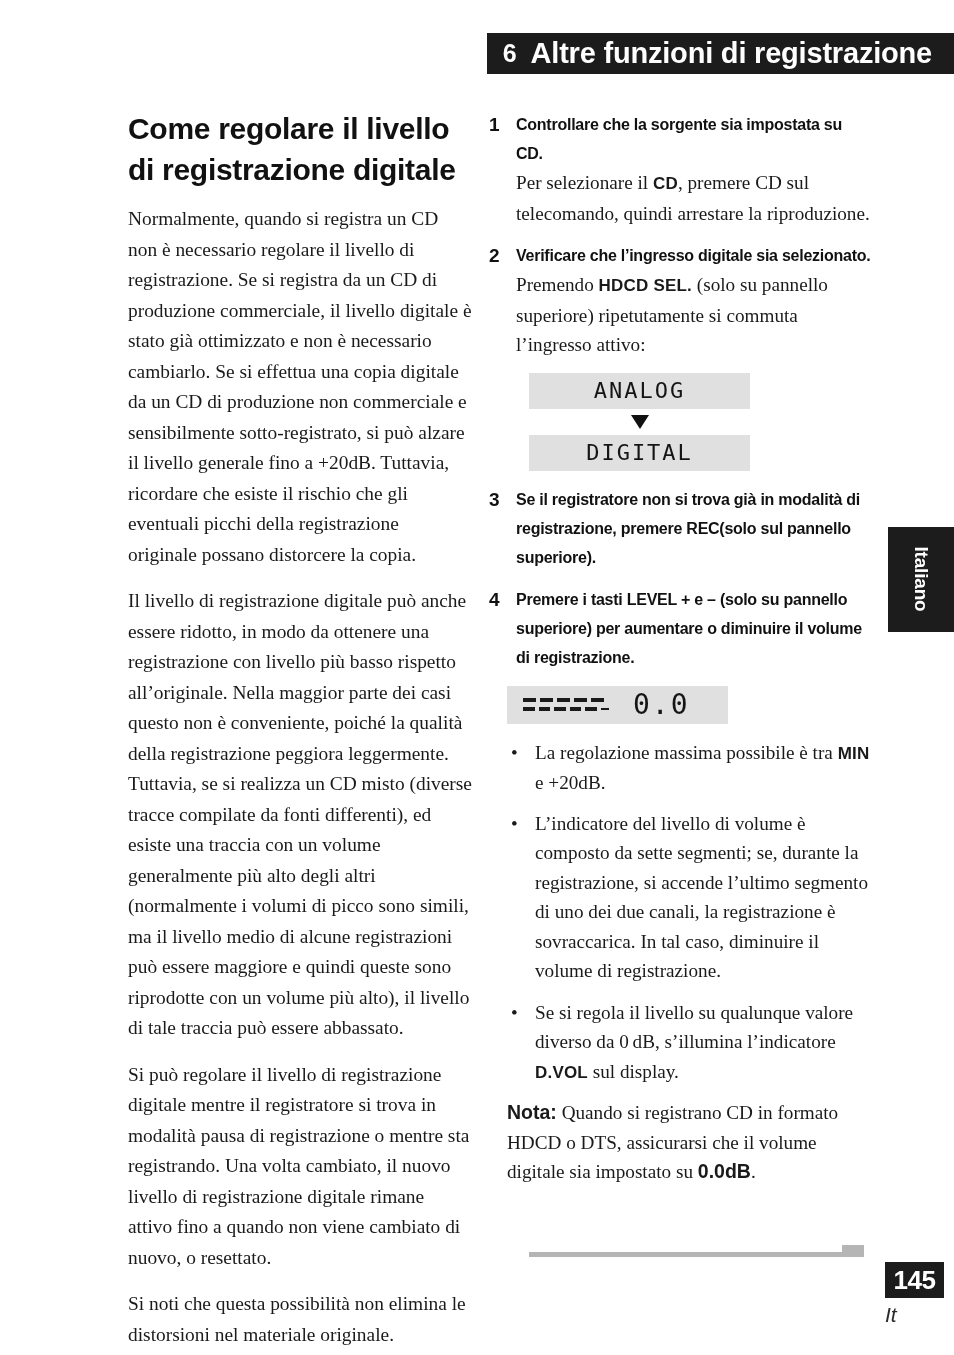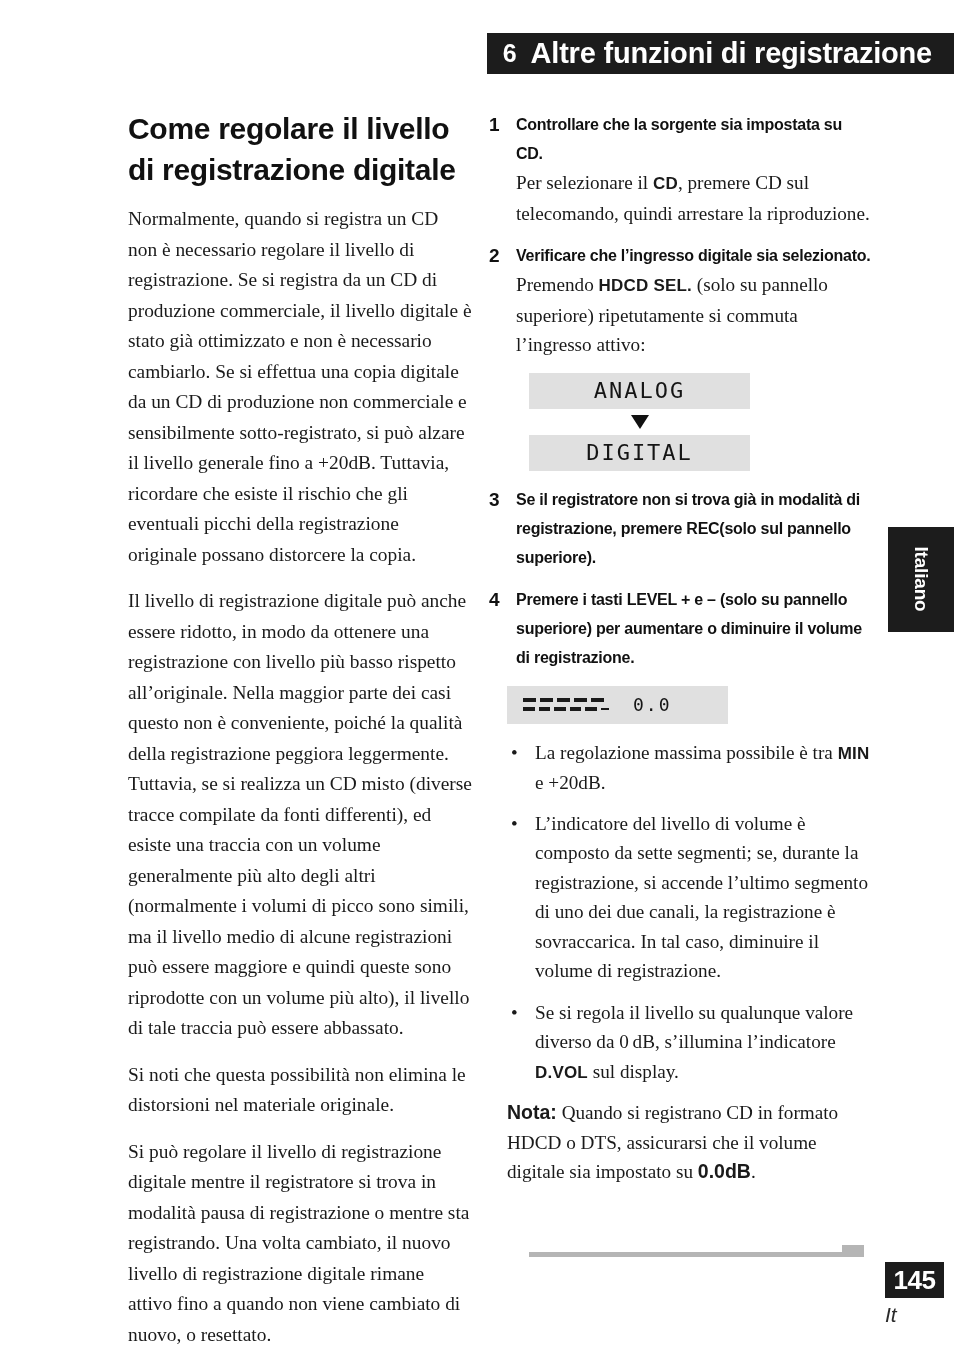--- a/index.html
+++ b/index.html
@@ -168,21 +168,21 @@
     width: 13px;
     height: 4px;
     background: #1a1a1a;
   }
   .seg.small {
     width: 9px;
     height: 2px;
   }
   .meter-value {
     font-family: "DejaVu Sans Mono", monospace;
-    font-size: 18px;
+    font-size: 28px;
     letter-spacing: 2px;
     color: #151515;
     margin-left: 24px;
   }
 
   
   ul.bullets {
     list-style: none;
     margin: 0 0 0 18px;
     padding: 0;
@@ -292,22 +292,22 @@
 
 <div class="chapter-bar">
   <span class="num">6</span>
   <span class="ttl">Altre funzioni di registrazione</span>
 </div>
 
 <div class="col-left">
   <h1 class="section-title">Come regolare il livello di registrazione digitale</h1>
   <p class="body">Normalmente, quando si registra un CD non è necessario regolare il livello di registrazione. Se si registra da un CD di produzione commerciale, il livello digitale è stato già ottimizzato e non è necessario cambiarlo. Se si effettua una copia digitale da un CD di produzione non commerciale e sensibilmente sotto-registrato, si può alzare il livello generale fino a +20dB. Tuttavia, ricordare che esiste il rischio che gli eventuali picchi della registrazione originale possano distorcere la copia.</p>
   <p class="body">Il livello di registrazione digitale può anche essere ridotto, in modo da ottenere una registrazione con livello più basso rispetto all’originale. Nella maggior parte dei casi questo non è conveniente, poiché la qualità della registrazione peggiora leggermente. Tuttavia, se si realizza un CD misto (diverse tracce compilate da fonti differenti), ed esiste una traccia con un volume generalmente più alto degli altri (normalmente i volumi di picco sono simili, ma il livello medio di alcune registrazioni può essere maggiore e quindi queste sono riprodotte con un volume più alto), il livello di tale traccia può essere abbassato.</p>
+  <p class="body">Si può regolare il livello di registrazione digitale mentre il registratore si trova in modalità pausa di registrazione o mentre sta registrando. Una volta cambiato, il nuovo livello di registrazione digitale rimane attivo fino a quando non viene cambiato di nuovo, o resettato.</p>
   <p class="body">Si noti che questa possibilità non elimina le distorsioni nel materiale originale.</p>
-  <p class="body">Si può regolare il livello di registrazione digitale mentre il registratore si trova in modalità pausa di registrazione o mentre sta registrando. Una volta cambiato, il nuovo livello di registrazione digitale rimane attivo fino a quando non viene cambiato di nuovo, o resettato.</p>
 </div>
 
 <div class="col-right">
 
   <div class="step">
     <div class="step-num">1</div>
     <div class="step-body">
       <p class="step-head">Controllare che la sorgente sia impostata su CD.</p>
       <p class="step-sub"><span>Per selezionare il </span><b class="sans">CD</b><span>, premere CD sul telecomando, quindi arrestare la riproduzione.</span></p>
     </div>

